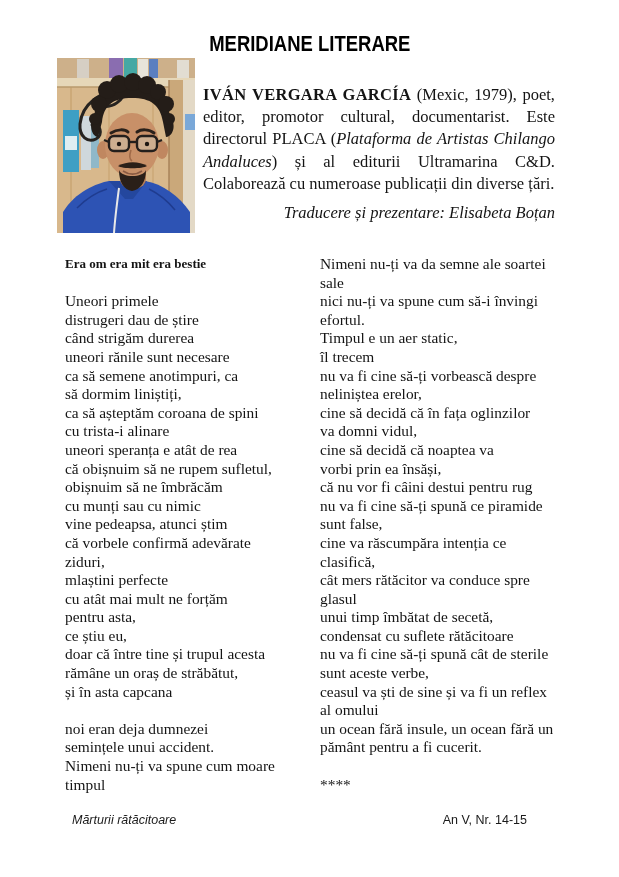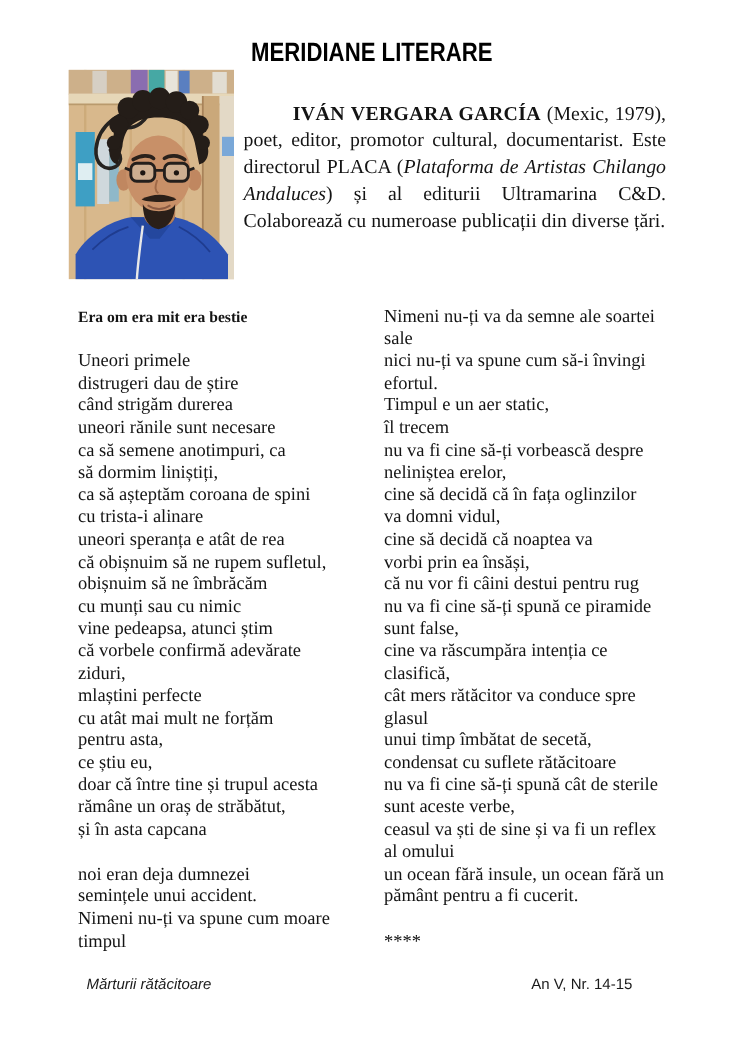--- a/index.html
+++ b/index.html
@@ -14,21 +14,21 @@
   }
   .main-title .squeeze { display:inline-block; transform:scaleX(0.84); transform-origin:center; letter-spacing:0px; }
   .photo {
     position:absolute; left:57px; top:58px; width:138px; height:175px; overflow:hidden;
   }
   .photo svg { display:block; }
   .bio {
     position:absolute; left:203px; top:84px; width:352px; margin:0;
     font-size:16.5px; line-height:22.2px; text-align:justify; text-justify:inter-word;
   }
-  .bio b { font-weight:700; letter-spacing:0.3px;margin-left:41px; }
+  .bio b { font-weight:700; letter-spacing:0.3px; }
   .translator {
     position:absolute; left:203px; top:203px; width:352px;
     font-style:italic; font-size:16.5px; text-align:right;
   }
   .poem-col { position:absolute; top:255px; width:252px; font-size:15.4px; line-height:18.6px; }
   .col-left  { left:65px; }
   .col-right { left:320px; }
   .poem-title { font-weight:700; font-size:13px; line-height:18.6px; margin:0 0 18.6px 0; }
   .poem-lines { white-space:pre-line; }
   .footer {
@@ -123,20 +123,21 @@
           <path d="M61,108 C70,103 82,103 90,108 C86,111 65,111 61,108 Z"></path>
           <path d="M62,112 C62,124 67,132 75,133 C83,132 89,124 89,112 C86,120 65,120 62,112 Z"></path>
         </g>
         <path d="M66,113 C72,117 79,117 85,113" stroke="#8a5a42" stroke-width="1.6" fill="none"></path>
       </g>
     </svg>
   </div>
 
   <p class="bio"><b>IVÁN VERGARA GARCÍA</b><span> (Mexic, 1979), poet, editor, promotor cultural, documentarist. Este directorul PLACA (</span><i>Plataforma de Artistas Chilango Andaluces</i><span>) și al editurii Ultramarina C&amp;D. Colaborează cu numeroase publicații din diverse țări.</span></p>
 
+  <div class="translator">Traducere și prezentare: Elisabeta Boțan</div>
 
   <div class="poem-col col-left">
     <div class="poem-title">Era om era mit era bestie</div>
     <div class="poem-lines">Uneori primele
 distrugeri dau de știre
 când strigăm durerea
 uneori rănile sunt necesare
 ca să semene anotimpuri, ca
 să dormim liniștiți,
 ca să așteptăm coroana de spini

